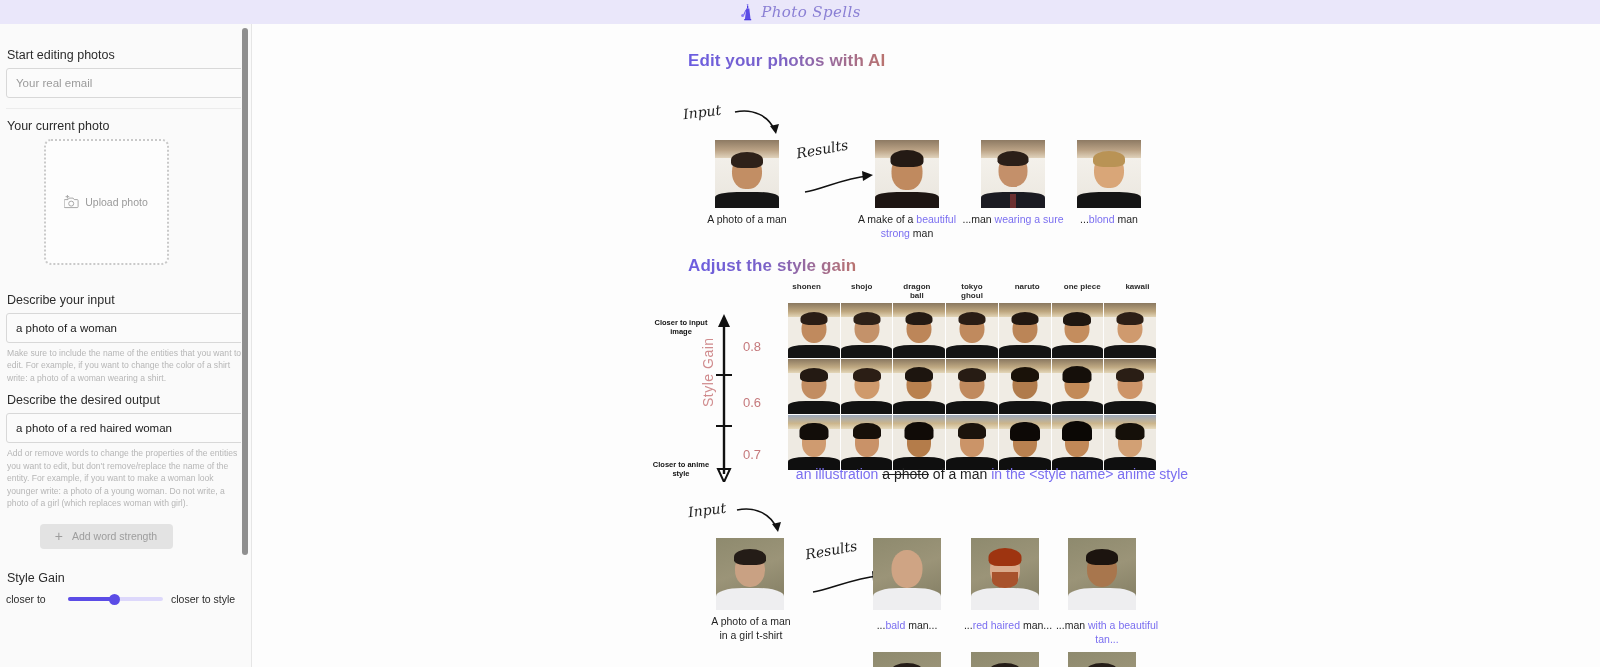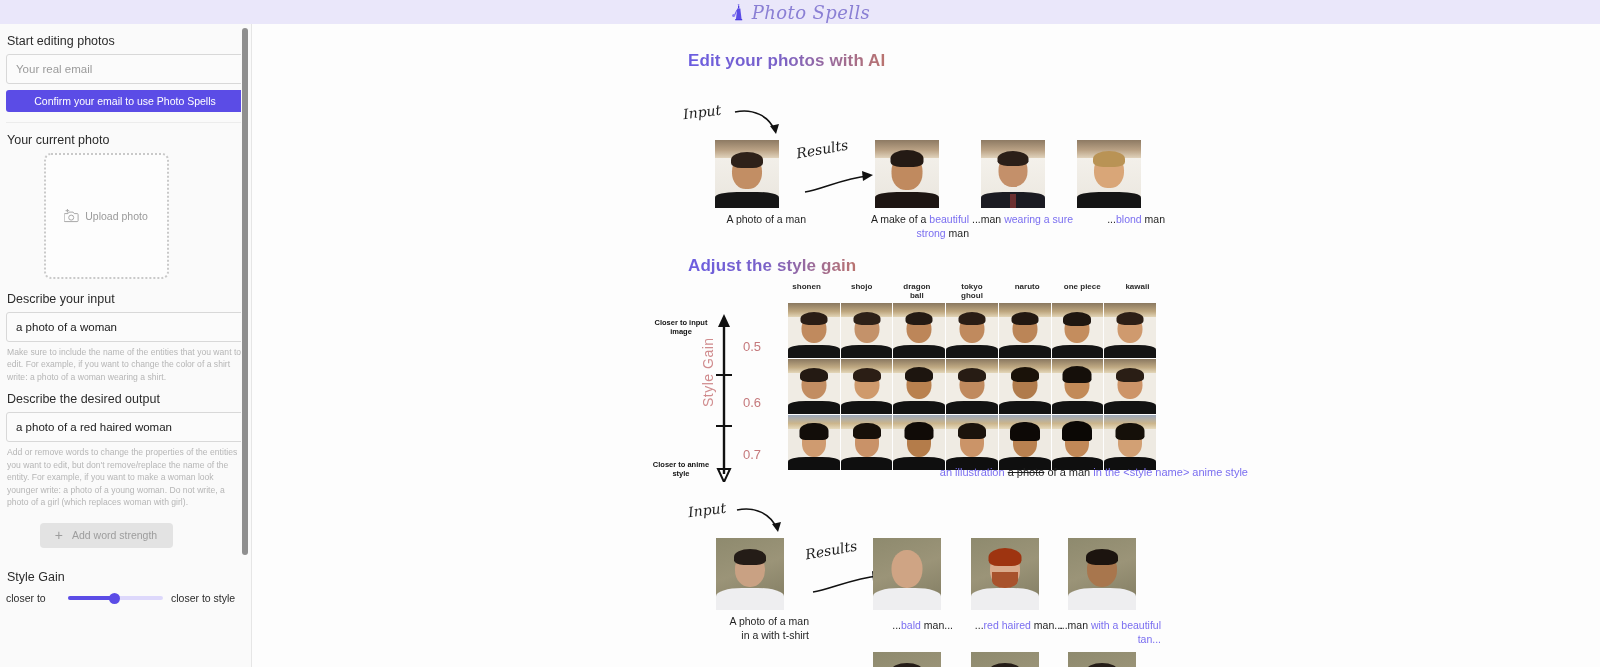--- a/index.html
+++ b/index.html
@@ -15,31 +15,31 @@
   
   .header {
     position: absolute; left: 0; top: 0; width: 1600px; height: 24px;
     background: #eae7fa;
     display: flex; align-items: center; justify-content: center; gap: 6px;
     z-index: 5;
   }
   .logo-icon { width: 16px; height: 18px; display: block; }
   .logo-text {
     font-family: "DejaVu Serif", serif;
-    font-size: 18px; color: #8a7fd4; letter-spacing: .4px; font-style: italic;
+    font-size: 15px; color: #8a7fd4; letter-spacing: .4px; font-style: italic;
   }
 
   
   .sidebar {
     position: absolute; left: 0; top: 24px; width: 252px; height: 643px;
     background: #fafafa;
     border-right: 1px solid #e6e6e6;
     overflow: hidden;
   }
-  .sb-inner { position: absolute; left: 0; top: 0; width: 212px; padding: 0 6px; }
+  .sb-inner { position: absolute; left: 0; top: 0; width: 212px; padding: 14px 6px; }
   .sb-title {
     font-size: 12.5px; color: #2b2b2b; margin: 10px 0 6px 0; padding-left: 1px;
     font-weight: 400;
   }
   .sb-input {
     display: block; width: 238px; height: 30px;
     border: 1px solid #d8d8d8; border-radius: 3px;
     background: #fbfbfb; color: #1f1f1f;
     font-size: 11.5px; font-family: "Liberation Sans", sans-serif;
     padding: 0 9px; outline: none;
@@ -123,21 +123,21 @@
     -webkit-background-clip: text; background-clip: text;
     -webkit-text-fill-color: transparent; color: #7a62c9;
     display: inline-block;
   }
 
   .script-label {
     font-family: "DejaVu Serif", serif; font-style: italic;
     font-size: 14px; color: #1d1d1d;
   }
   .caption {
-    font-size: 10.5px; color: #1f1f1f; text-align: right; line-height: 1.35;
+    font-size: 10.5px; color: #1f1f1f; text-align: center; line-height: 1.35;
   }
   .hl { color: #7a6ef0; }
   .strike { text-decoration: line-through; color: #1f1f1f; }
 
   .col-head { font-size: 8px; font-weight: bold; color: #2b2b2b; text-align: center; }
   .axis-cap { font-size: 7.5px; font-weight: bold; color: #111; text-align: center; line-height: 1.2; }
   .gain-val { font-size: 13px; color: #c5797c; font-weight: 400; }
   .axis-title {
     font-size: 14px; color: #d08c8e; letter-spacing: .5px;
     transform: rotate(-90deg); transform-origin: center center; white-space: nowrap;
@@ -166,35 +166,34 @@
       <rect x="5.2" y="16.0" width="7.0" height="1.3" fill="#4d3ce0"></rect>
     </svg>
     <span class="logo-text">Photo Spells</span>
   </div>
 
   <div class="sidebar">
     <div class="sb-inner">
 
       <div class="sb-title">Start editing photos</div>
       <input class="sb-input" type="text" placeholder="Your real email" style="">
-      <button class="btn-primary">Confirm your email to use Photo Spells</button>
 
       <div class="sb-divider"></div>
 
       <div class="sb-title">Your current photo</div>
       <div class="upload-zone">
         <svg width="15" height="14" viewBox="0 0 15 14">
           <path d="M1 4.6 h3.0 l1.1 -1.5 h4.0 l1.1 1.5 h3.0 a0.9 0.9 0 0 1 0.9 0.9 v6.2 a0.9 0.9 0 0 1 -0.9 0.9 h-12.2 a0.9 0.9 0 0 1 -0.9 -0.9 v-6.2 a0.9 0.9 0 0 1 0.9 -0.9 z" fill="none" stroke="#a8a8a8" stroke-width="1"></path>
           <circle cx="7.2" cy="8.6" r="2.5" fill="none" stroke="#a8a8a8" stroke-width="1"></circle>
           <path d="M1.6 1.7 h3.6 M3.4 0 v3.5" stroke="#a8a8a8" stroke-width="1"></path>
         </svg>
         <span class="upload-label">Upload photo</span>
       </div>
 
-      <div class="sb-title" style="margin-top:13px">Describe your input</div>
+      <div class="sb-title" style="margin-top:28px">Describe your input</div>
       <input class="sb-input filled" type="text" value="a photo of a woman" style="">
       <div class="hint">Make sure to include the name of the entities that you want to edit. For example, if you want to change the color of a shirt write: a photo of a woman wearing a shirt.</div>
 
       <div class="sb-title" style="margin-top:9px">Describe the desired output</div>
       <input class="sb-input filled" type="text" value="a photo of a red haired woman" style="">
       <div class="hint">Add or remove words to change the properties of the entities you want to edit, but don't remove/replace the name of the entity. For example, if you want to make a woman look younger write: a photo of a young woman. Do not write, a photo of a girl (which replaces woman with girl).</div>
 
       <button class="btn-ghost">
         <span class="plus-icon">+</span>
         <span>Add word strength</span>
@@ -294,21 +293,21 @@
         <line x1="3" y1="61" x2="19" y2="61" stroke="#111" stroke-width="2"></line>
         <line x1="3" y1="112" x2="19" y2="112" stroke="#111" stroke-width="2"></line>
       </svg>
       <div class="axis-cap" style="position:absolute; left:398px; top:436px; width:60px;">
         <span>Closer to anime style</span>
       </div>
       <div style="position:absolute; left:425px; top:345px; width:60px; height:20px;">
         <div class="axis-title">Style Gain</div>
       </div>
 
-      <div class="gain-val" style="position:absolute; left:490px; top:315px;">0.5</div>
+      <div class="gain-val" style="position:absolute; left:490px; top:315px;">0.8</div>
       <div class="gain-val" style="position:absolute; left:490px; top:371px;">0.6</div>
       <div class="gain-val" style="position:absolute; left:490px; top:423px;">0.7</div>
 
       <div style="position:absolute; left:535px; top:258px; width:368px;">
         <div style="display:flex; gap:18px;">
           <div class="col-head" style="width:52px;">shonen</div>
           <div class="col-head" style="width:52px;">shojo</div>
           <div class="col-head" style="width:52px;">dragon ball</div>
           <div class="col-head" style="width:52px;">tokyo ghoul</div>
           <div class="col-head" style="width:52px;">naruto</div>
@@ -466,39 +465,39 @@
           <div class="face" style="width:52px;height:55px;">
               <div class="bg-shelf" style="background:linear-gradient(180deg,#9aa7bb 0%,#cbb58c 60%,#e6dabd 100%);"></div>
               <div class="bg-wall" style="background:#eeeae2;"></div>
               <div class="head" style="top:23%;width:24px;height:29px;background:#d2a074;border-radius:46%;"></div>
               <div class="hair" style="top:14%;width:29px;height:17px;background:#151009;border-radius:46% 46% 20% 20%;"></div>
               <div class="shirt" style="background:#0f0f0f;border-radius:34% 34% 0 0;"></div>
             </div>
         </div>
       </div>
 
-      <div class="caption" style="position:absolute; left:455px; top:441px; width:540px; font-size:11px;">
+      <div class="caption" style="position:absolute; left:469px; top:441px; width:540px; font-size:14px;">
         <span class="hl">an illustration </span><span class="strike">a photo</span><span> of a man </span><span class="hl">in the &lt;style name&gt; anime style</span>
       </div>
 
       <span class="script-label" style="position:absolute; left:435px; top:478px; transform:rotate(-7deg);">Input</span>
       <svg style="position:absolute; left:482px; top:480px;" width="56" height="34" viewBox="0 0 56 34">
         <path d="M2 6 C20 2, 36 10, 42 25" stroke="#111" stroke-width="1.6" fill="none"></path>
         <path d="M37 20 L43 28 L46 18 Z" fill="#111"></path>
       </svg>
 
       <div class="face" style="position:absolute; left:463px; top:514px; width:68px; height:72px;">
         <div style="position:absolute;inset:0;background:linear-gradient(160deg,#8e8a6e 0%,#9b9478 45%,#7f7a60 100%);"></div>
         <div class="head" style="top:20%; width:30px; height:35px; background:#c9a183; border-radius:48%;"></div>
         <div class="hair" style="top:15%; width:32px; height:16px; background:#241c17; border-radius:50% 50% 30% 30%;"></div>
         <div class="shirt" style="height:30%; background:#eeeef0; border-radius:38% 38% 0 0;"></div>
       </div>
       <div class="caption" style="position:absolute; left:440px; top:590px; width:116px;">
         <span>A photo of a man</span><br>
-        <span>in a with t-shirt</span>
+        <span>in a girl t-shirt</span>
       </div>
 
       <span class="script-label" style="position:absolute; left:552px; top:518px; transform:rotate(-10deg);">Results</span>
       <svg style="position:absolute; left:558px; top:540px;" width="78" height="32" viewBox="0 0 78 32">
         <path d="M2 28 C18 26, 42 14, 68 12" stroke="#111" stroke-width="1.6" fill="none"></path>
         <path d="M61 7 L72 11 L62 17 Z" fill="#111"></path>
       </svg>
 
       <div class="face" style="position:absolute; left:620px; top:514px; width:68px; height:72px;">
         <div style="position:absolute;inset:0;background:linear-gradient(160deg,#8e8a6e 0%,#9b9478 45%,#7f7a60 100%);"></div>

